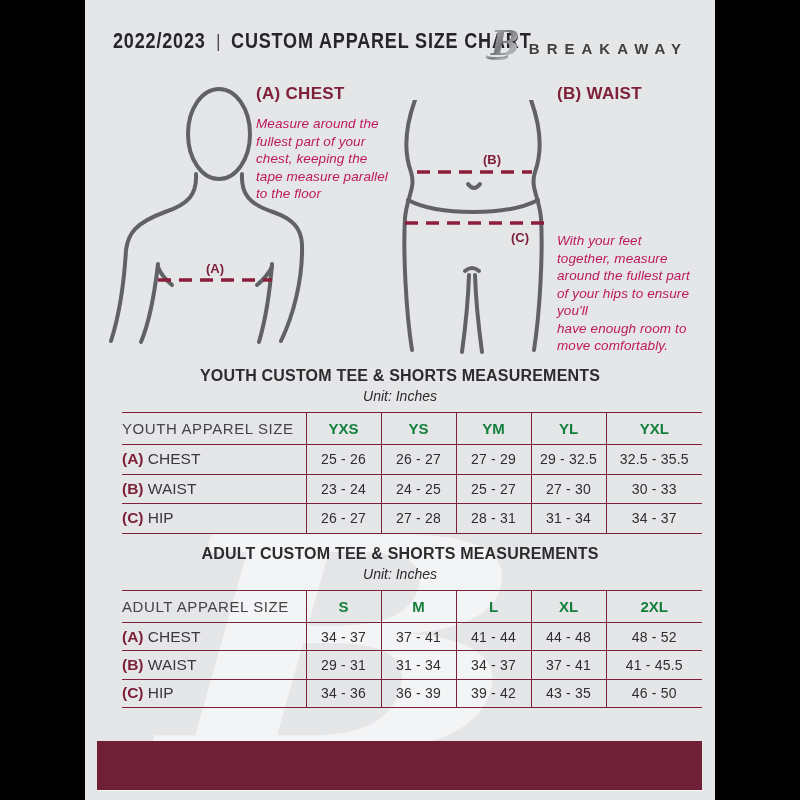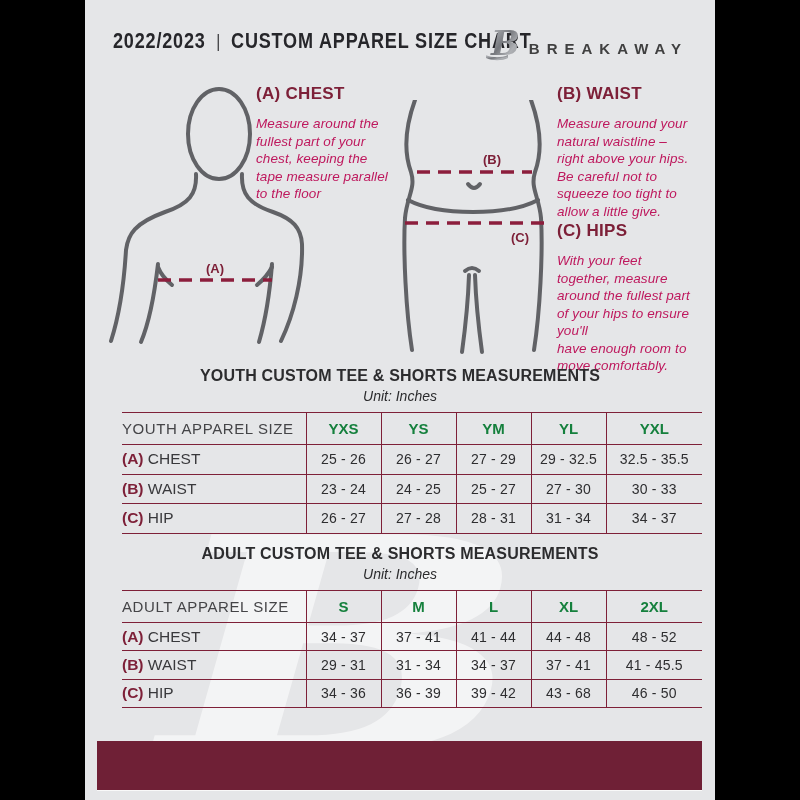--- a/index.html
+++ b/index.html
@@ -157,29 +157,22 @@
   <div class="guide guide-a">
     <div class="guide-heading">(A) CHEST</div>
     <div class="guide-text">Measure around the
 fullest part of your
 chest, keeping the
 tape measure parallel
 to the floor</div>
   </div>
   <div class="guide guide-b">
     <div class="guide-heading">(B) WAIST</div>
-    <div class="guide-text">Measure around your
-natural waistline –
-right above your hips.
-Be careful not to
-squeeze too tight to
-allow a little give.</div>
   </div>
   <div class="guide guide-c">
-    <div class="guide-heading">(C) HIPS</div>
     <div class="guide-text">With your feet
 together, measure
 around the fullest part
 of your hips to ensure
 you'll
 have enough room to
 move comfortably.</div>
   </div>
 
   <div class="tbl-section tbl-youth">
@@ -266,21 +259,21 @@
         <td class="val">31 - 34</td>
         <td class="val">34 - 37</td>
         <td class="val">37 - 41</td>
         <td class="val">41 - 45.5</td>
       </tr>
       <tr class="data-row">
         <td class="row-label"><b>(C)</b> <span>HIP</span></td>
         <td class="val">34 - 36</td>
         <td class="val">36 - 39</td>
         <td class="val">39 - 42</td>
-        <td class="val">43 - 68</td>
+        <td class="val">43 - 35</td>
         <td class="val">46 - 50</td>
       </tr>
     </tbody>
       </table>
   </div>
 
   <div class="footer-bar"></div>
 </div>
 
 </body></html>

